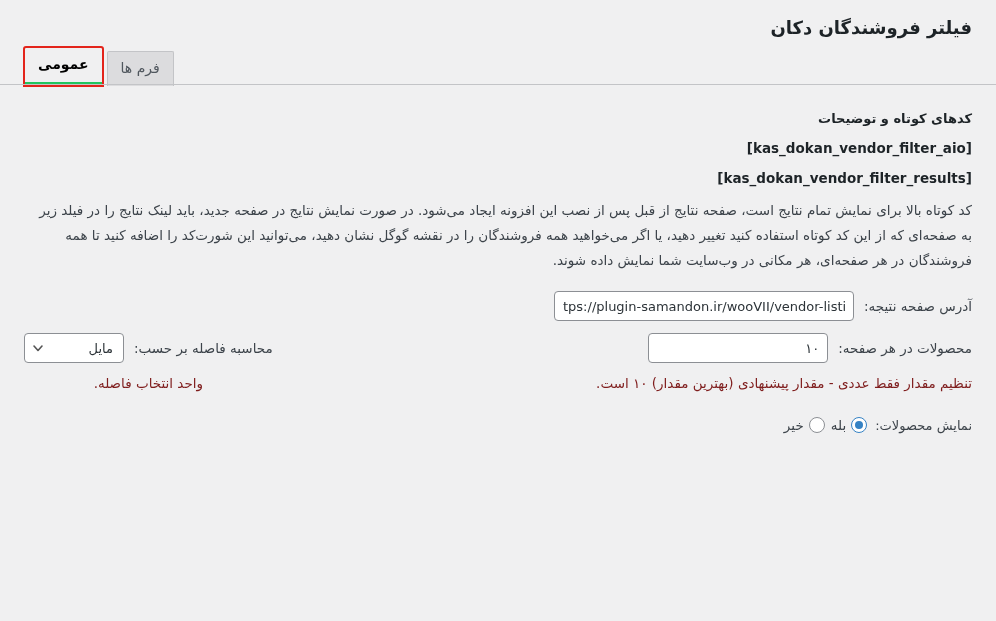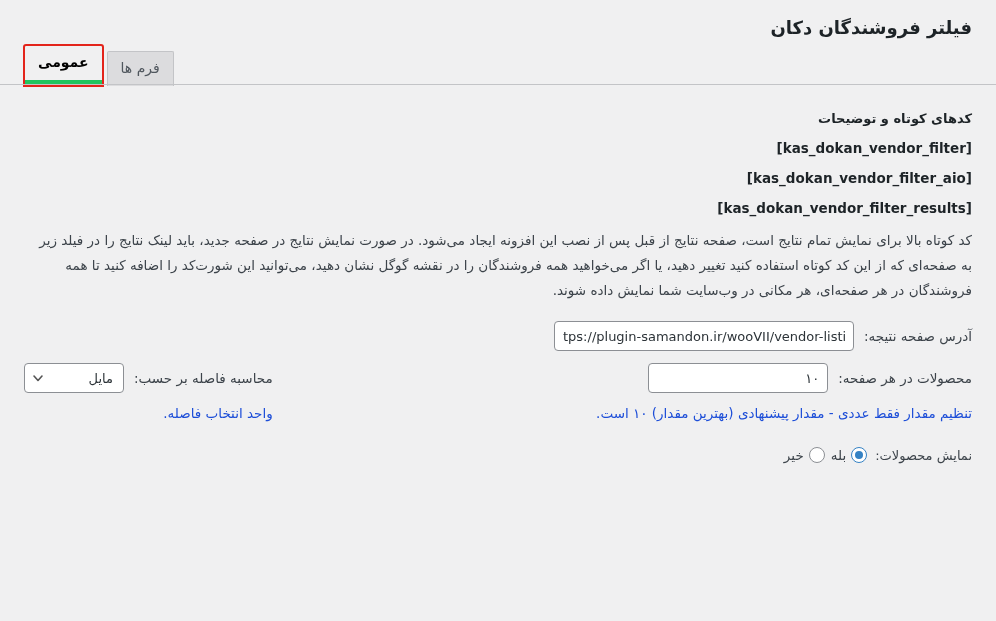--- a/index.html
+++ b/index.html
@@ -52,21 +52,21 @@
     padding: 7px 13px 8px;
     text-decoration: none;
     white-space: nowrap;
     border-radius: 2px 2px 0 0;
     position: relative;
     top: 1px;
     cursor: pointer;
   }
   .nav-tab.active {
     background: #f0f0f1;
-    border-bottom: 6px solid #22c55e;
+    border-bottom: 4px solid #22c55e;
     color: #000;
     font-weight: 600;
   }
   .nav-tab.highlight {
     outline: 2px solid #e3241b;
     outline-offset: -1px;
   }
   .tab-separator {
     position: absolute;
     left: 0;
@@ -174,23 +174,23 @@
     align-items: flex-start;
     gap: 24px;
   }
   .col {
     flex: 0 0 auto;
   }
   .col-right { text-align: right; }
   .col-left { text-align: right; }
   .hint {
     font-size: 13.5px;
-    color: #1d4ed8;
+    color: #7f1d1d;
     margin-top: 12px;
-    text-align: right;
+    text-align: center;
   }
 
   
   .radio-row {
     display: flex;
     flex-direction: row;
     align-items: center;
     justify-content: flex-start;
     gap: 8px;
     margin-top: 26px;
@@ -246,21 +246,20 @@
     <a class="nav-tab">فرم ها</a>
     <a class="nav-tab active highlight">عمومی</a>
   </div>
   <div class="tab-separator"></div>
 </div>
 
 <div class="content">
 
   <h2 class="section-title">کدهای کوتاه و توضیحات</h2>
 
-  <div class="shortcode">[kas_dokan_vendor_filter]</div>
 
   <div class="shortcode">[kas_dokan_vendor_filter_aio]</div>
 
   <div class="shortcode">[kas_dokan_vendor_filter_results]</div>
   <div class="desc block">کد کوتاه بالا برای نمایش تمام نتایج است، صفحه نتایج از قبل پس از نصب این افزونه ایجاد می‌شود. در صورت نمایش نتایج در صفحه جدید، باید لینک نتایج را در فیلد زیر به صفحه‌ای که از این کد کوتاه استفاده کنید تغییر دهید، یا اگر می‌خواهید همه فروشندگان را در نقشه گوگل نشان دهید، می‌توانید این شورت‌کد را اضافه کنید تا همه فروشندگان در هر صفحه‌ای، هر مکانی در وب‌سایت شما نمایش داده شوند.</div>
 
   <div class="form-row">
     <span class="label">آدرس صفحه نتیجه:</span>
     <input class="text-input input-result-url" type="text" value="tps://plugin-samandon.ir/wooVII/vendor-listing" style="">
   </div>

